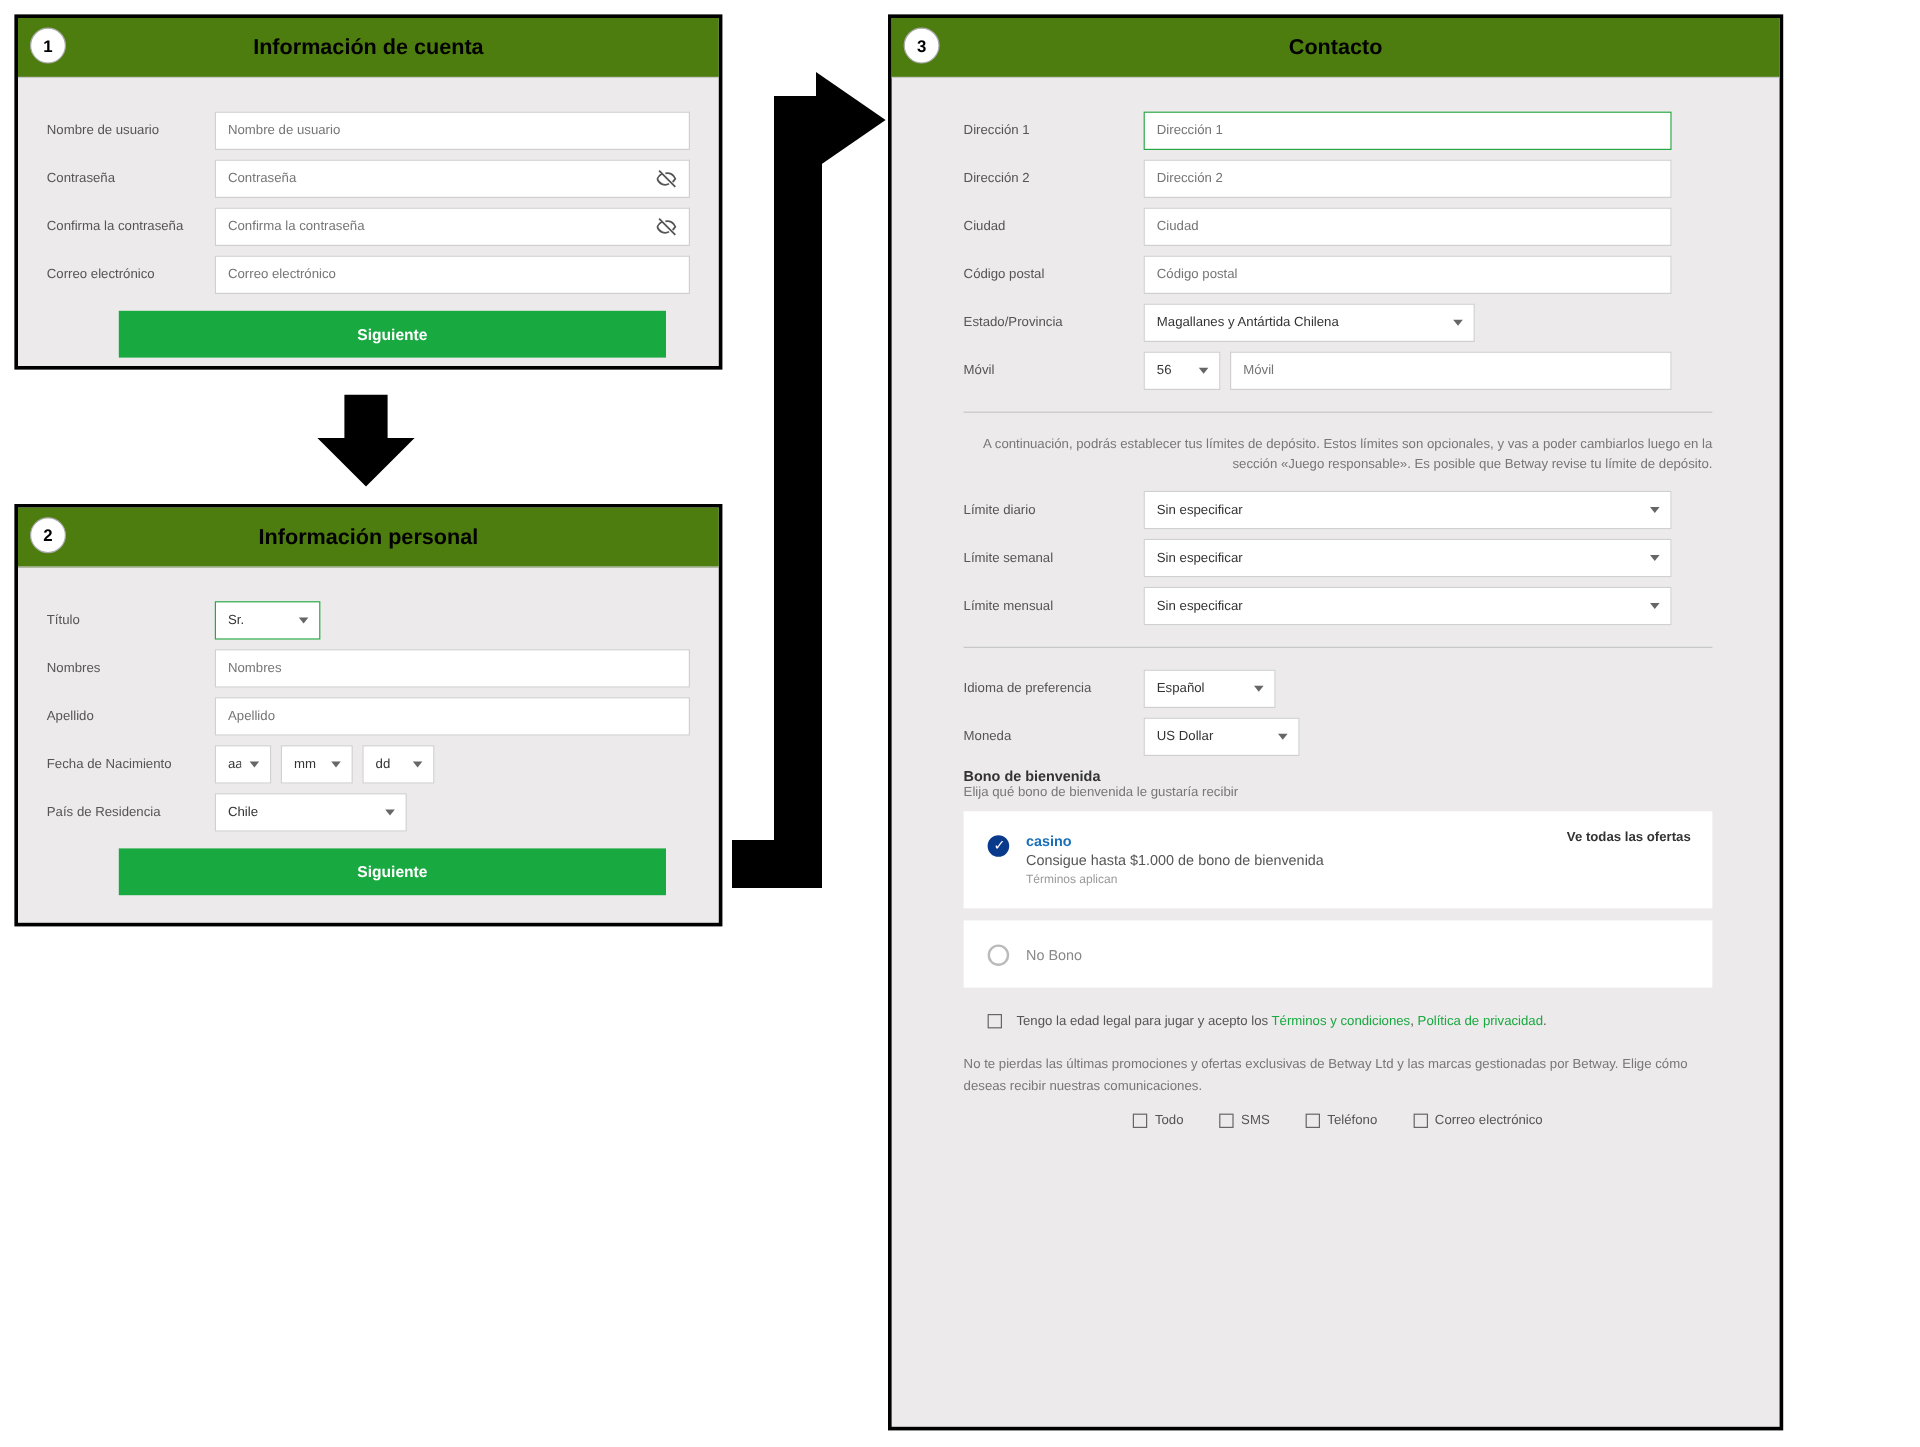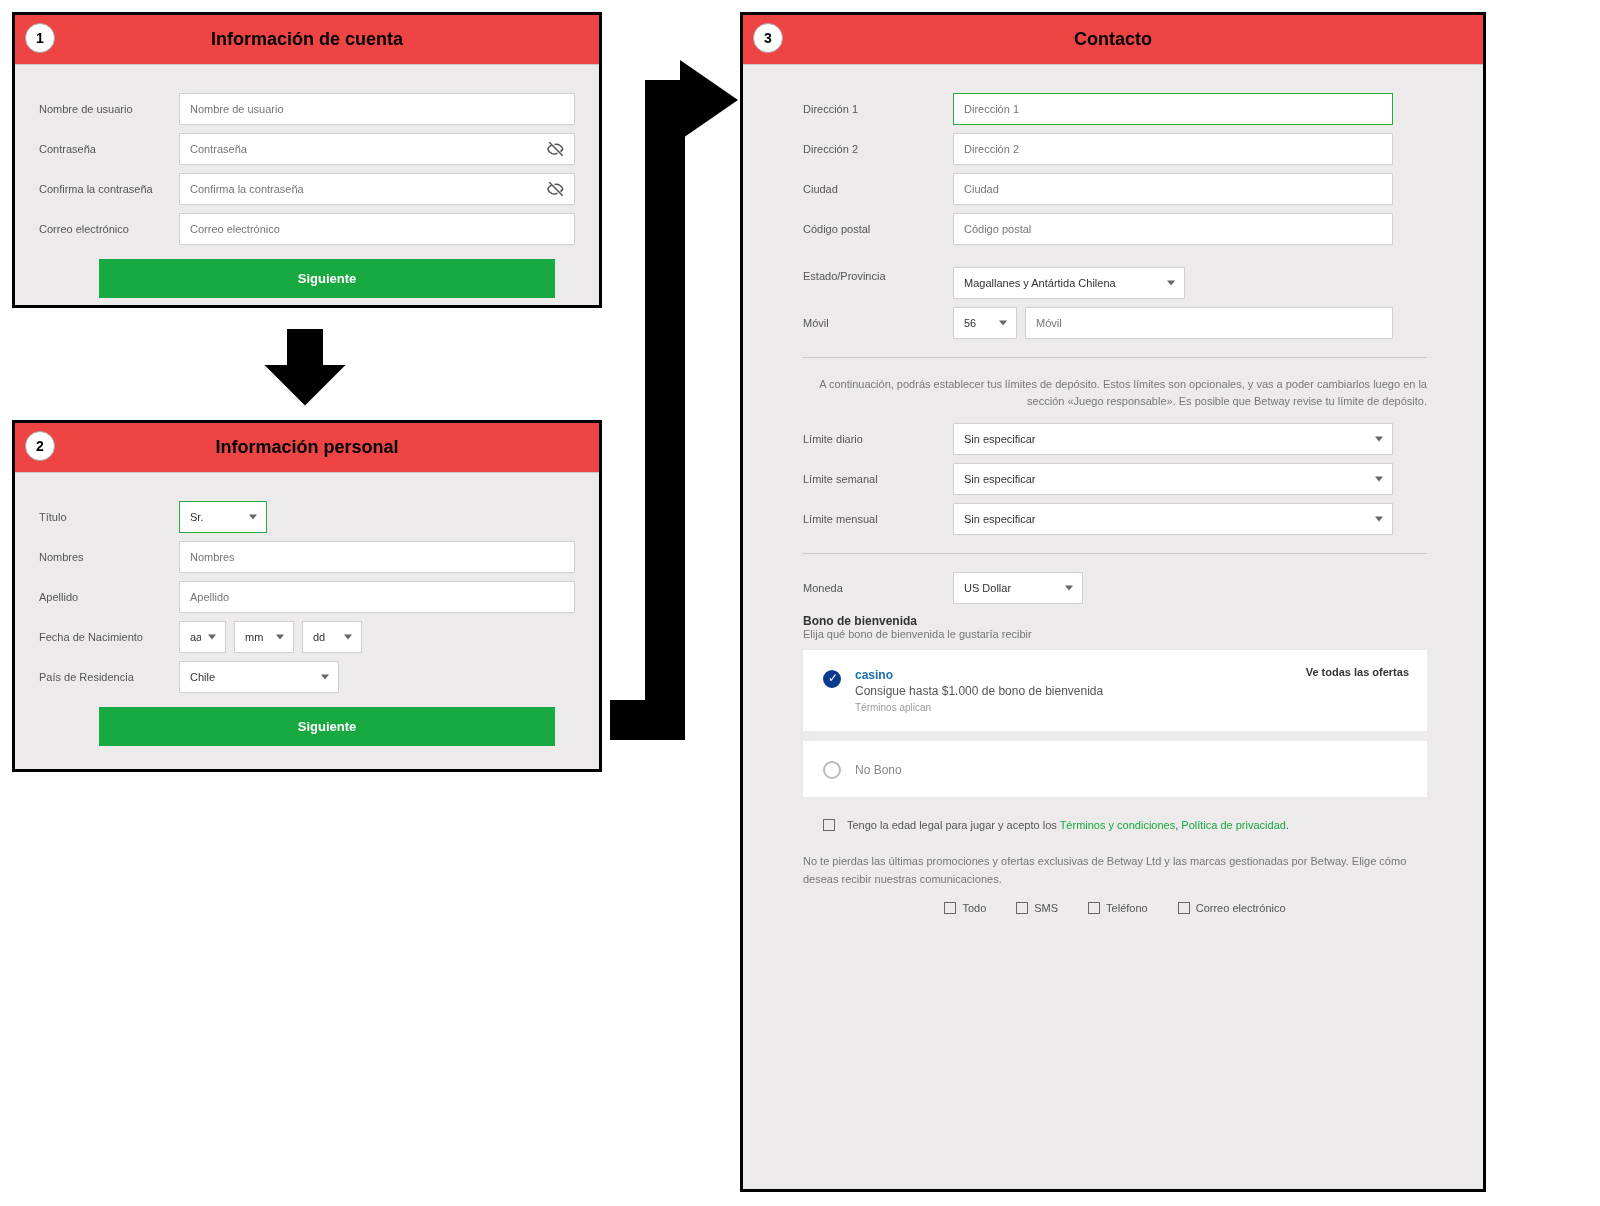--- a/index.html
+++ b/index.html
@@ -25,21 +25,21 @@
     left: 10px; top: 8px;
     width: 30px; height: 30px;
     border-radius: 50%;
     background: #fff;
     border: 1px solid #aaa;
     display: flex; align-items: center; justify-content: center;
     font-weight: 700; font-size: 14px;
     z-index: 2;
   }
   .titlebar {
-    background: #ef4444;
+    background: #4d7c0f;
     text-align: center;
     font-weight: 800;
     font-size: 18px;
     padding: 14px 0;
     border-bottom: 1px solid #c8c8c8;
   }
   .body { padding: 20px 24px; }
   .row { display: flex; align-items: center; margin: 8px 0; }
   .label {
     width: 140px;
@@ -253,21 +253,21 @@
       <div class="label">Ciudad</div>
       <div class="field"><input class="input" placeholder="Ciudad" style=""></div>
     </div>
     <div class="row">
       <div class="label">Código postal</div>
       <div class="field"><input class="input" placeholder="Código postal" style=""></div>
     </div>
     <div class="row">
       <div class="label">Estado/Provincia</div>
       <div class="field">
-        <span class="select-wrap" style="width:232px;margin-top:14px;"><select class="select"><option>Magallanes y Antártida Chilena</option></select></span>
+        <span class="select-wrap" style="width:276px;"><select class="select"><option>Magallanes y Antártida Chilena</option></select></span>
       </div>
     </div>
     <div class="row">
       <div class="label">Móvil</div>
       <div class="field" style="display:flex;gap:8px;">
         <span class="select-wrap" style="width:64px;"><select class="select"><option>56</option></select></span>
         <input class="input" style="flex: 1 1 0%;" placeholder="Móvil">
       </div>
     </div>
 
@@ -283,20 +283,24 @@
       <div class="label">Límite semanal</div>
       <div class="field"><span class="select-wrap" style="width:100%;"><select class="select"><option>Sin especificar</option></select></span></div>
     </div>
     <div class="row">
       <div class="label">Límite mensual</div>
       <div class="field"><span class="select-wrap" style="width:100%;"><select class="select"><option>Sin especificar</option></select></span></div>
     </div>
 
     <div class="divider"></div>
 
+    <div class="row">
+      <div class="label">Idioma de preferencia</div>
+      <div class="field"><span class="select-wrap" style="width:110px;"><select class="select"><option>Español</option></select></span></div>
+    </div>
     <div class="row">
       <div class="label">Moneda</div>
       <div class="field"><span class="select-wrap" style="width:130px;"><select class="select"><option>US Dollar</option></select></span></div>
     </div>
 
     <div class="bonus-title">Bono de bienvenida</div>
     <div class="bonus-sub">Elija qué bono de bienvenida le gustaría recibir</div>
 
     <div class="offer-box">
       <div class="offer-link">Ve todas las ofertas</div>

